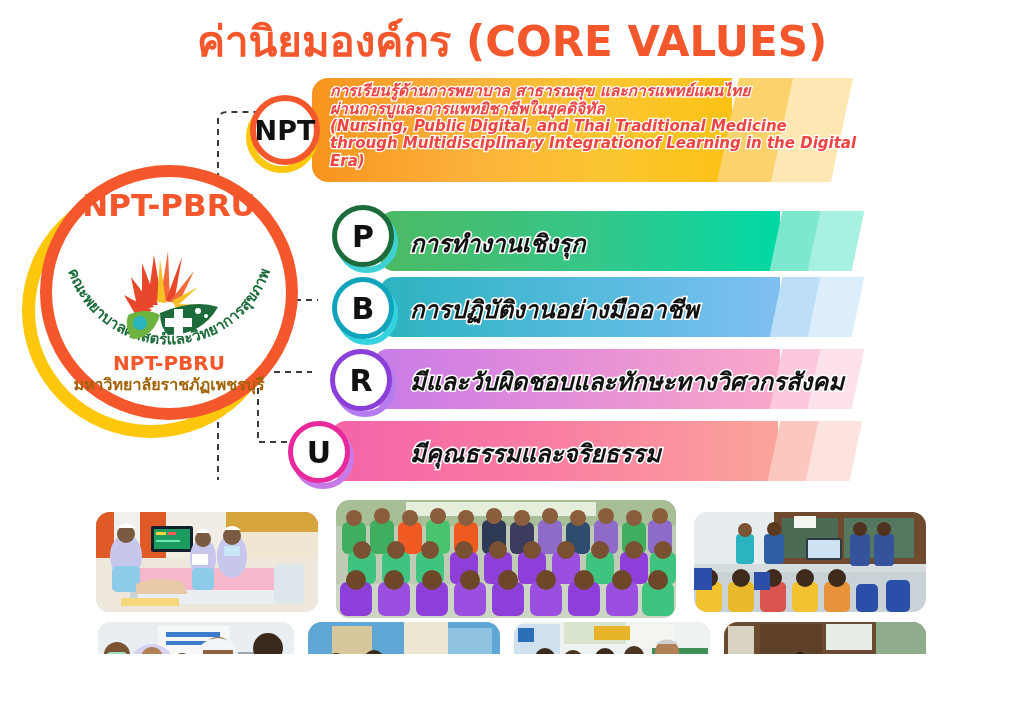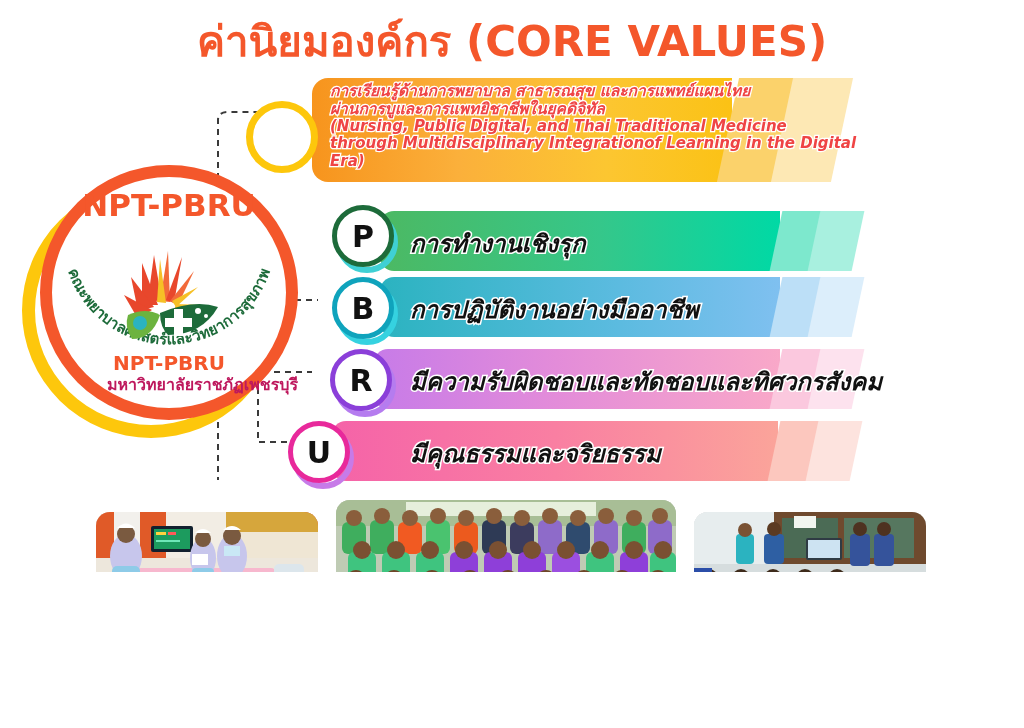--- a/index.html
+++ b/index.html
@@ -2,21 +2,21 @@
 <html><head>
 <meta charset="utf-8">
 <style>
   html,body{margin:0;padding:0;}
   body{
     width:1024px;height:728px;
     background:#ffffff;
     font-family:"Liberation Sans","DejaVu Sans",sans-serif;
     overflow:hidden;position:relative;
   }
-  #stage{position:relative;width:1024px;height:572px;overflow:hidden;text-decoration:underline;}
+  #stage{position:relative;width:1024px;height:654px;overflow:hidden;text-decoration:underline;}
 
   
   .title{
     position:absolute;top:8px;left:0;width:1024px;text-align:center;
     font-size:42px;font-weight:bold;color:#F4572B;letter-spacing:0px;
     font-family:"DejaVu Sans",sans-serif;
   }
 
   
   .logo-wrap{position:absolute;left:22px;top:165px;width:278px;height:275px;}
@@ -35,22 +35,22 @@
     font-family:"DejaVu Sans",sans-serif;
   }
   .arc-text{position:absolute;left:10px;top:52px;width:238px;height:160px;}
   .arc-text text{font-size:15px;font-weight:bold;fill:#1D6B3A;font-family:"DejaVu Sans",sans-serif;}
   .emblem{position:absolute;left:62px;top:82px;width:134px;height:110px;}
   .logo-sub1{
     position:absolute;left:0;top:186px;width:258px;text-align:center;
     font-size:20px;font-weight:bold;color:#F4572B;font-family:"DejaVu Sans",sans-serif;
   }
   .logo-sub2{
-    position:absolute;left:0;top:207px;width:258px;text-align:right;
-    font-size:16px;font-weight:bold;color:#be185d;font-family:"DejaVu Sans",sans-serif;
+    position:absolute;left:0;top:207px;width:258px;text-align:center;
+    font-size:16px;font-weight:bold;color:#a16207;font-family:"DejaVu Sans",sans-serif;
   }
 
   
   .connectors{position:absolute;left:0;top:60px;width:420px;height:420px;}
 
   
   .row{position:absolute;}
   .bar{
     position:absolute;left:0;top:0;height:100%;
     border-radius:14px 0 0 14px;
@@ -167,20 +167,23 @@
     <div class="tail" style="left:416px;width:60px;background:#FBD26B;"></div>
     <div class="tail" style="left:470px;width:60px;background:#FDE8B4;"></div>
     <div class="npt-text">
       <div class="npt-th">การเรียนรู้ด้านการพยาบาล สาธารณสุข และการแพทย์แผนไทย</div>
       <div class="npt-th">ผ่านการบูและการแพทยิชาชีพในยุคดิจิทัล</div>
       <div class="npt-en">(Nursing, Public Digital, and Thai Traditional Medicine</div>
       <div class="npt-en">through Multidisciplinary Integrationof Learning in the Digital Era)</div>
     </div>
   </div>
   <div class="badge-shadow" style="left:246px;top:101px;width:72px;height:72px;border:7px solid #FDC70C;box-sizing:border-box;"></div>
+  <div class="badge" style="left:250px;top:95px;width:70px;height:70px;border:6px solid #F4572B;font-size:27px;">
+    <span>NPT</span>
+  </div>
 
   <div class="row" style="left:380px;top:211px;width:560px;height:60px;">
     <div class="bar bar-main" style="width:400px;background:linear-gradient(90deg,#4CB963 0%,#35C78A 55%,#00D9A5 100%);"></div>
     <div class="tail" style="left:396px;width:44px;background:#7DE8CD;"></div>
     <div class="tail" style="left:434px;width:44px;background:#A8F0DF;"></div>
     <div class="bar-label" style="left:30px;top:13px;font-size:24px;">
       <span>การทำงานเชิงรุก</span>
     </div>
   </div>
   <div class="badge-shadow" style="left:336px;top:211px;width:62px;height:62px;border:6px solid #3FD0D4;box-sizing:border-box;"></div>
@@ -199,21 +202,21 @@
   <div class="badge-shadow" style="left:336px;top:283px;width:62px;height:62px;border:6px solid #35D2E0;box-sizing:border-box;"></div>
   <div class="badge" style="left:332px;top:277px;width:62px;height:62px;border:5px solid #0FA3BC;font-size:30px;">
     <span>B</span>
   </div>
 
   <div class="row" style="left:374px;top:349px;width:560px;height:60px;">
     <div class="bar bar-main" style="width:406px;background:linear-gradient(90deg,#C77BE8 0%,#E38CD9 45%,#F9A8C8 100%);"></div>
     <div class="tail" style="left:402px;width:44px;background:#FBC8DE;"></div>
     <div class="tail" style="left:440px;width:44px;background:#FDE2EE;"></div>
     <div class="bar-label" style="left:36px;top:13px;font-size:24px;">
-      <span>มีความรับผิดชอบและทัดชอบและทิศวกรสังคม</span>
+      <span>มีและวับผิดชอบและทักษะทางวิศวกรสังคม</span>
     </div>
   </div>
   <div class="badge-shadow" style="left:334px;top:355px;width:62px;height:62px;border:6px solid #B57CEF;box-sizing:border-box;"></div>
   <div class="badge" style="left:330px;top:349px;width:62px;height:62px;border:5px solid #8B3FD9;font-size:30px;">
     <span>R</span>
   </div>
 
   <div class="row" style="left:332px;top:421px;width:560px;height:60px;">
     <div class="bar bar-main" style="width:446px;background:linear-gradient(90deg,#F563A8 0%,#F97FA2 50%,#FBA49A 100%);"></div>
     <div class="tail" style="left:442px;width:44px;background:#FCC7BE;"></div>

